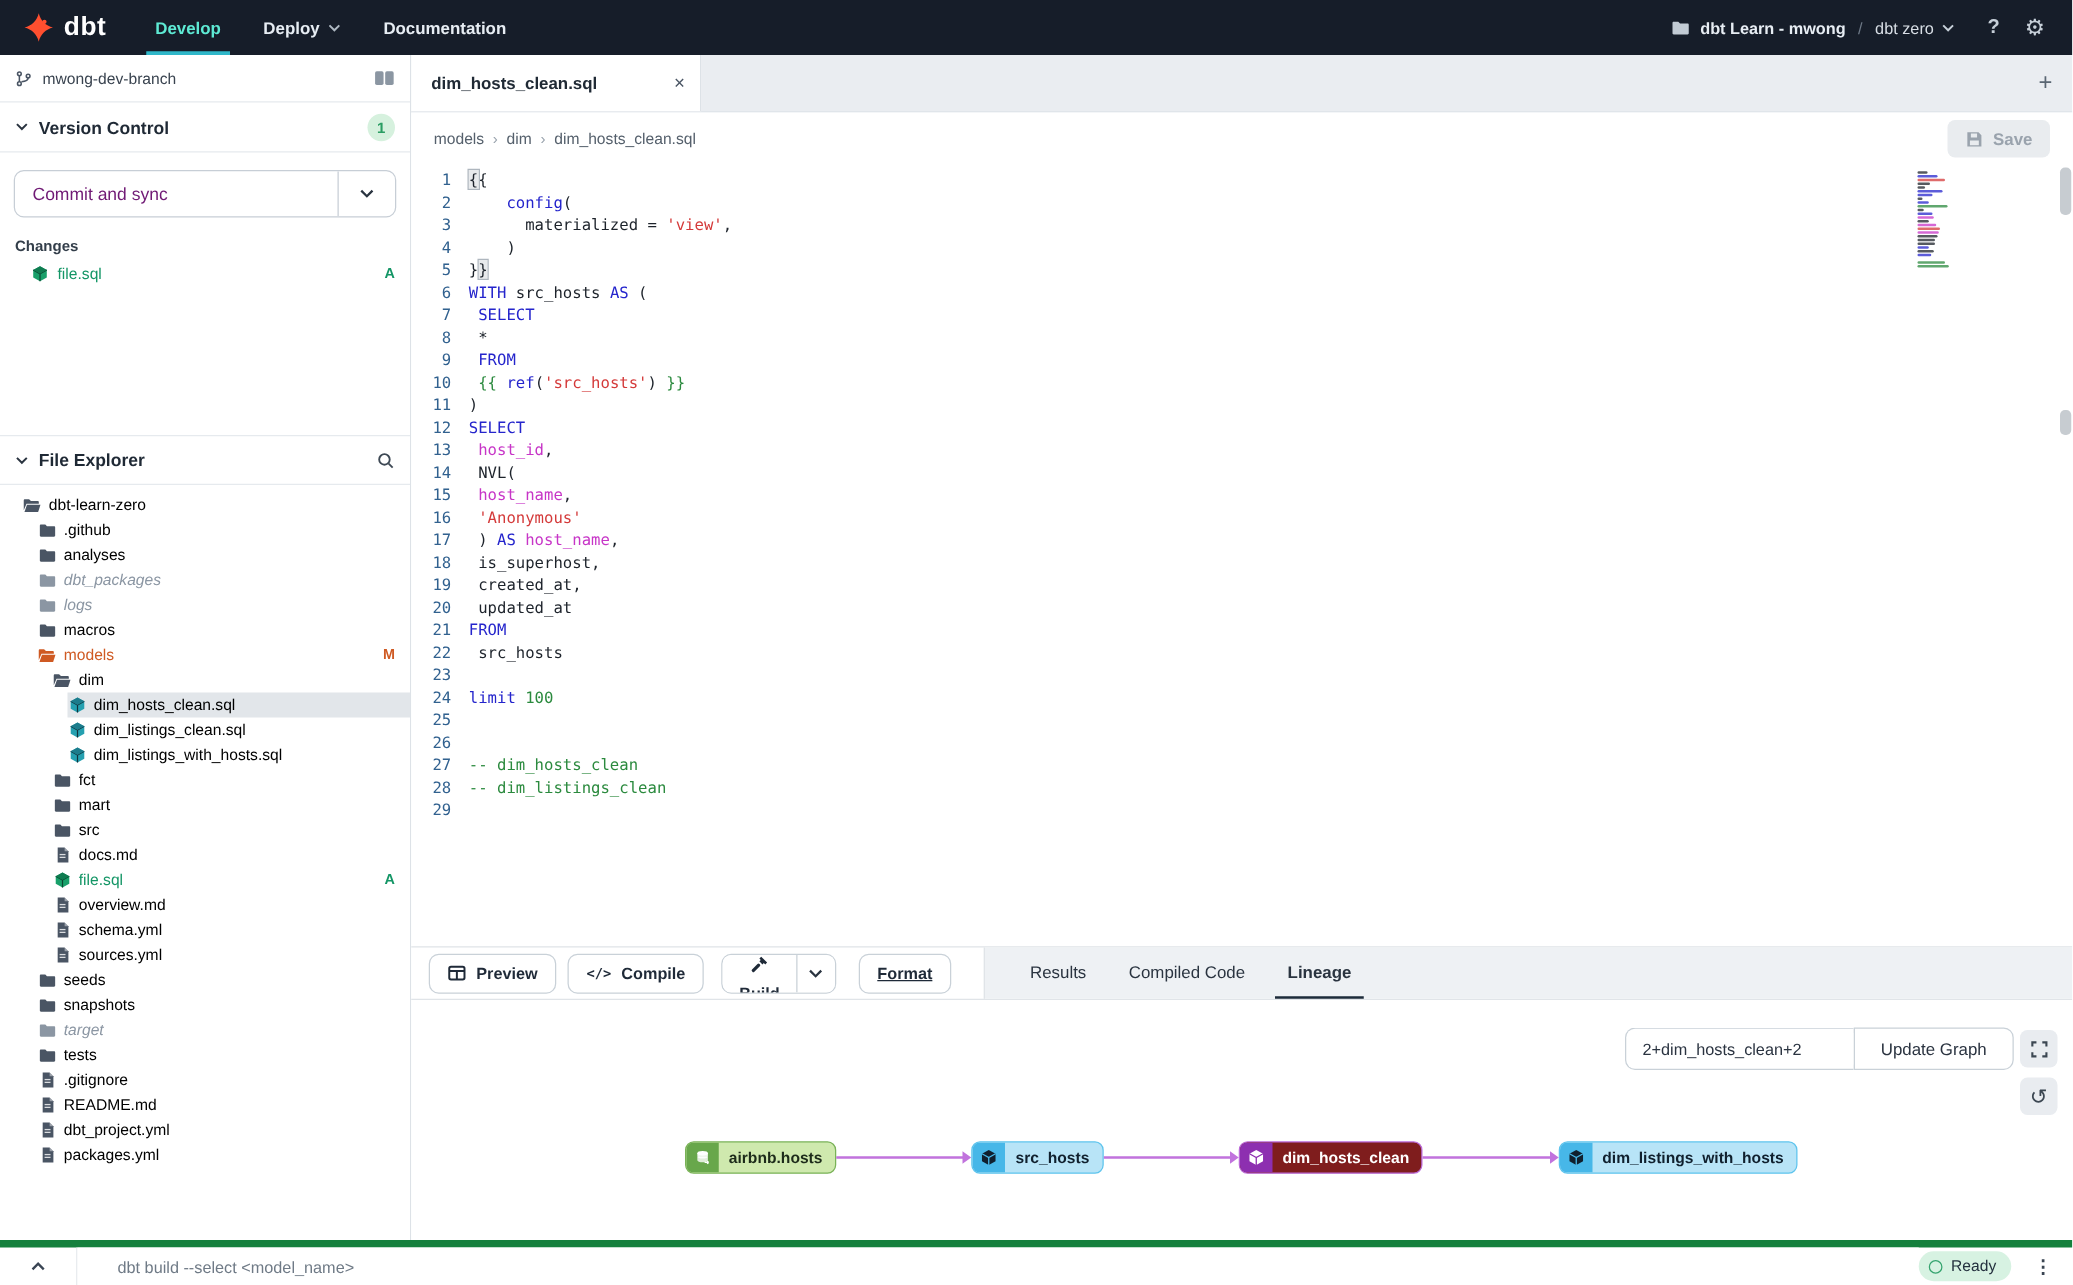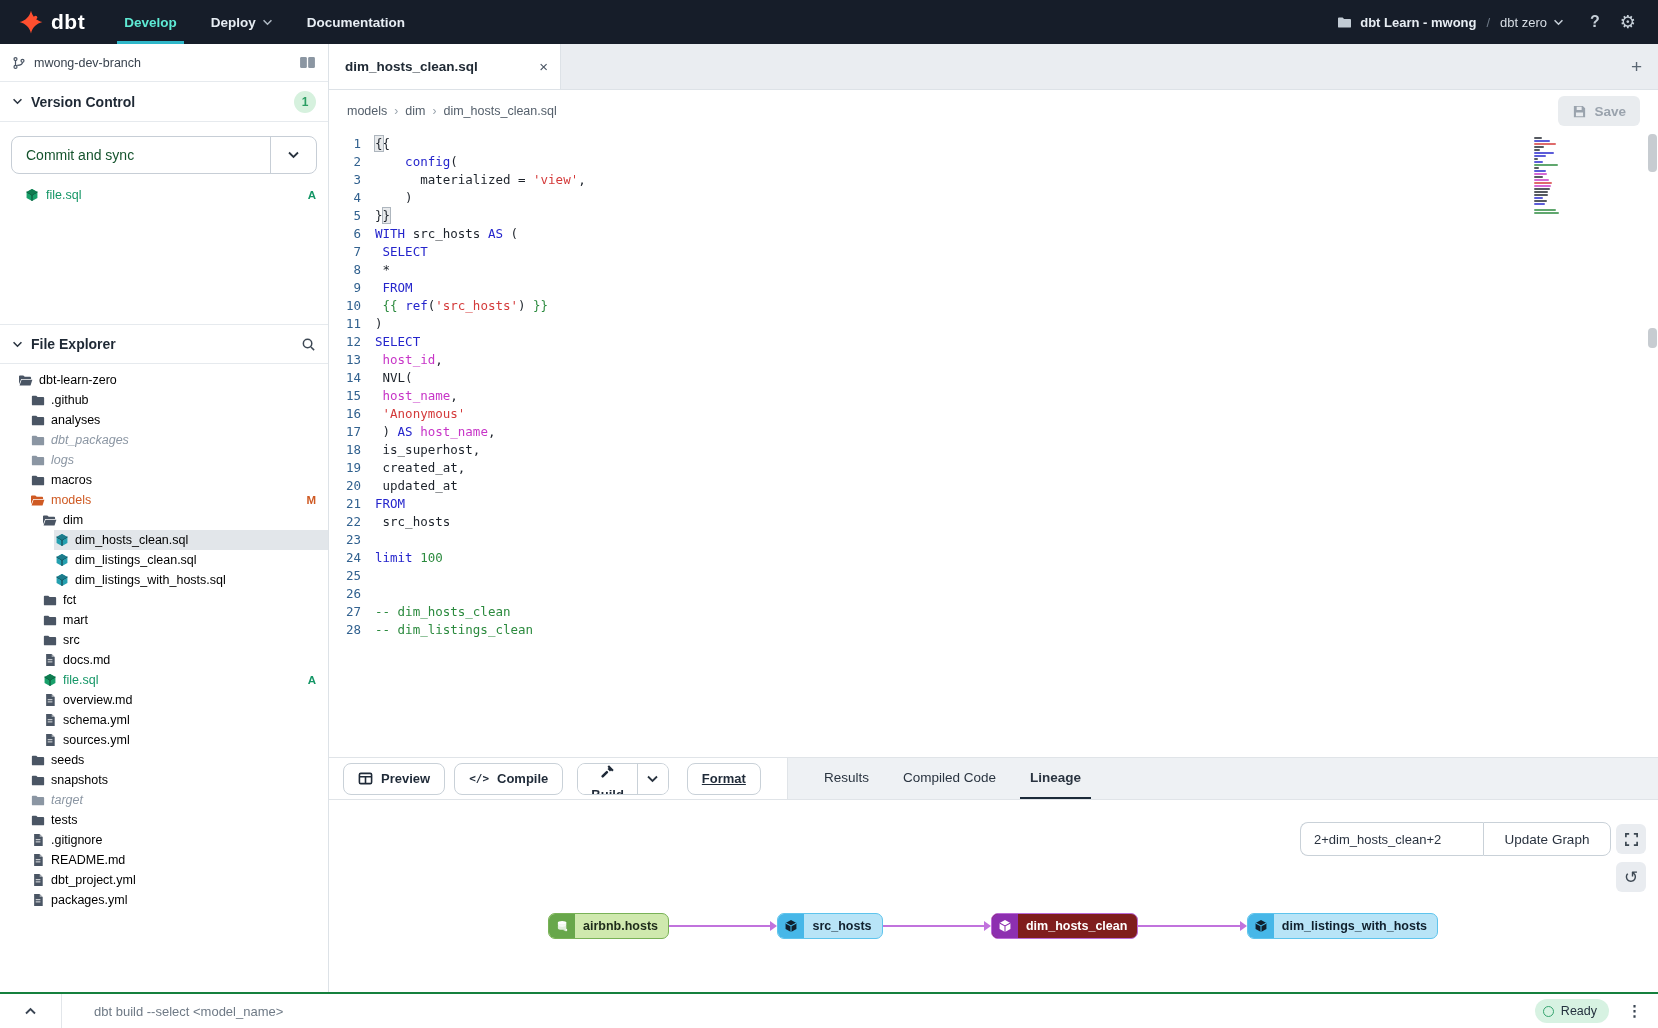--- a/index.html
+++ b/index.html
@@ -25,21 +25,21 @@
 
   
   .sidebar { position:absolute; top:44px; left:0; width:329px; height:948px; background:#fff; border-right:1px solid #dde2e7; overflow:hidden; }
   .branch-row { height:38px; display:flex; align-items:center; gap:8px; padding:0 12px; border-bottom:1px solid #e6eaee; color:#39434f; }
   .branch-name { font-size:12.5px; flex:1; }
   .icon-btn { display:flex; align-items:center; justify-content:center; cursor:pointer; color:#8b96a2; }
   .section-header { height:40px; display:flex; align-items:center; gap:8px; padding:0 12px; font-size:14px; font-weight:bold; color:#1f2935; border-bottom:1px solid #e6eaee; }
   .badge-count { margin-left:auto; width:22px; height:22px; border-radius:50%; background:#d6f1de; color:#2b9e63; font-size:12px; font-weight:bold; display:flex; align-items:center; justify-content:center; }
   .commit-wrap { padding:14px 11px 10px 11px; }
   .commit-btn { display:flex; height:38px; border:1px solid #c7ced6; border-radius:8px; background:#fff; overflow:hidden; cursor:pointer; }
-  .commit-label { flex:1; display:flex; align-items:center; padding-left:14px; font-size:14px; color:#14532d; }
+  .commit-label { flex:1; display:flex; align-items:center; padding-left:14px; font-size:14px; color:#701a75; }
   .commit-chev { width:46px; border-left:1px solid #c7ced6; display:flex; align-items:center; justify-content:center; color:#3a4554; }
   .changes-label { padding:6px 12px 4px 12px; font-size:12px; font-weight:bold; color:#333e4a; }
   .change-row { height:22px; display:flex; align-items:center; gap:7px; padding:0 12px 0 24px; font-size:12.5px; color:#149666; cursor:pointer; }
   .change-row .flag { margin-left:auto; font-weight:bold; font-size:11.5px; color:#149666; }
   .vc-spacer { height:118px; }
   .fe-header { height:40px; display:flex; align-items:center; gap:8px; padding:0 12px; font-size:14px; font-weight:bold; color:#1f2935; border-top:1px solid #e6eaee; border-bottom:1px solid #e6eaee; }
   .fe-search { margin-left:auto; color:#3d4854; }
   .tree { padding-top:6px; }
   .tree-row { height:20px; display:flex; cursor:pointer; }
   .tree-inner { flex:1; display:flex; align-items:center; gap:6px; height:100%; font-size:12.5px; color:#000000; }
@@ -98,21 +98,21 @@
   .sq-full { top:24px; } .sq-reset { top:62px; font-size:17px; }
   .graph-row { position:absolute; left:219px; top:112px; width:890px; height:28px; display:flex; align-items:center; }
   .lnode { height:26px; display:flex; align-items:stretch; border-radius:7px; border:1.5px solid; overflow:hidden; flex:none; cursor:pointer; }
   .lnode .nicon { width:26px; display:flex; align-items:center; justify-content:center; }
   .lnode .nlabel { display:flex; align-items:center; padding:0 10px 0 8px; font-size:12.5px; font-weight:bold; }
   .ledge { flex:1; position:relative; height:26px; }
   .ledge .line { position:absolute; left:0; right:5px; top:12px; height:2px; }
   .ledge .head { position:absolute; right:0; top:8px; width:0; height:0; border-left:7px solid; border-top:5px solid transparent; border-bottom:5px solid transparent; }
 
   
-  .cmdbar { position:absolute; left:0; top:992px; right:0; height:36px; background:#fff; border-top:2px solid #15803d; display:flex; align-items:center; }
+  .cmdbar { position:absolute; left:0; top:992px; right:0; height:36px; background:#fff; border-top:6px solid #15803d; display:flex; align-items:center; }
   .cmd-caret { width:62px; height:100%; display:flex; align-items:center; justify-content:center; color:#3a4554; cursor:pointer; border-right:1px solid #e2e6ea; }
   .cmd-input { flex:1; height:100%; border:none; outline:none; padding:0 0 0 32px; font-size:13px; color:#2a3340; font-family:"Liberation Sans", sans-serif; }
   .cmd-input::placeholder { color:#6f7a86; }
   .ready-pill { height:24px; padding:0 12px 0 8px; background:#d7f2e2; border-radius:12px; display:flex; align-items:center; gap:7px; font-size:12.5px; color:#24313f; cursor:default; }
   .ready-dot { width:11px; height:11px; border-radius:50%; border:1.5px solid #35a46f; }
   .kebab { padding:0 16px 0 18px; font-size:15px; font-weight:bold; color:#3a4552; letter-spacing:0; cursor:pointer; }
   svg { display:block; }
 </style>
 </head>
 <body>
@@ -202,20 +202,21 @@
       <div class="commit-btn">
         <span class="commit-label">Commit and sync</span>
         <span class="commit-chev">
             <svg width="13" height="8" viewBox="0 0 12 8" fill="none" stroke="#2a3440" stroke-width="1.8">
               <path d="M1.5 1.5 L6 6 L10.5 1.5"></path>
             </svg>
           </span>
       </div>
     </div>
 
+    <div class="changes-label">Changes</div>
     <div id="changes-list">
         <div class="change-row">
           <span class="ticon">
             <svg width="14" height="14" viewBox="0 0 16 16">
               <path d="M8 1.2 L14.2 4.6 V11.4 L8 14.8 L1.8 11.4 V4.6 Z" fill="#18a06a"></path>
               <path d="M1.8 4.6 L8 8 L14.2 4.6 M8 8 V14.8" stroke="#0b4631" stroke-width="1.1" fill="none"></path>
               <path d="M8 1.2 L14.2 4.6 L8 8 L1.8 4.6 Z" fill="#0f7c50"></path>
             </svg>
           </span>
           <span>file.sql</span>
@@ -683,20 +684,24 @@
           <span class="ln">26</span>
           <span class="ct"></span>
         </div>
         <div class="code-line">
           <span class="ln">27</span>
           <span class="ct"><span class="c">-- dim_hosts_clean</span></span>
         </div>
         <div class="code-line">
           <span class="ln">28</span>
           <span class="ct"><span class="c">-- dim_listings_clean</span></span>
+        </div>
+        <div class="code-line">
+          <span class="ln">29</span>
+          <span class="ct"></span>
         </div>
       </div>
     <div class="minimap" id="minimap">
         <div class="mm-bar" style="background: rgb(29, 35, 43); width: 8px; opacity: 0.75;"></div>
         <div class="mm-bar" style="background: rgb(37, 37, 204); width: 16px; opacity: 0.75;"></div>
         <div class="mm-bar" style="background: rgb(212, 58, 58); width: 22px; opacity: 0.75;"></div>
         <div class="mm-bar" style="background: rgb(29, 35, 43); width: 10px; opacity: 0.75;"></div>
         <div class="mm-bar" style="background: rgb(29, 35, 43); width: 6px; opacity: 0.75;"></div>
         <div class="mm-bar" style="background: rgb(37, 37, 204); width: 20px; opacity: 0.75;"></div>
         <div class="mm-bar" style="background: rgb(37, 37, 204); width: 12px; opacity: 0.75;"></div>

